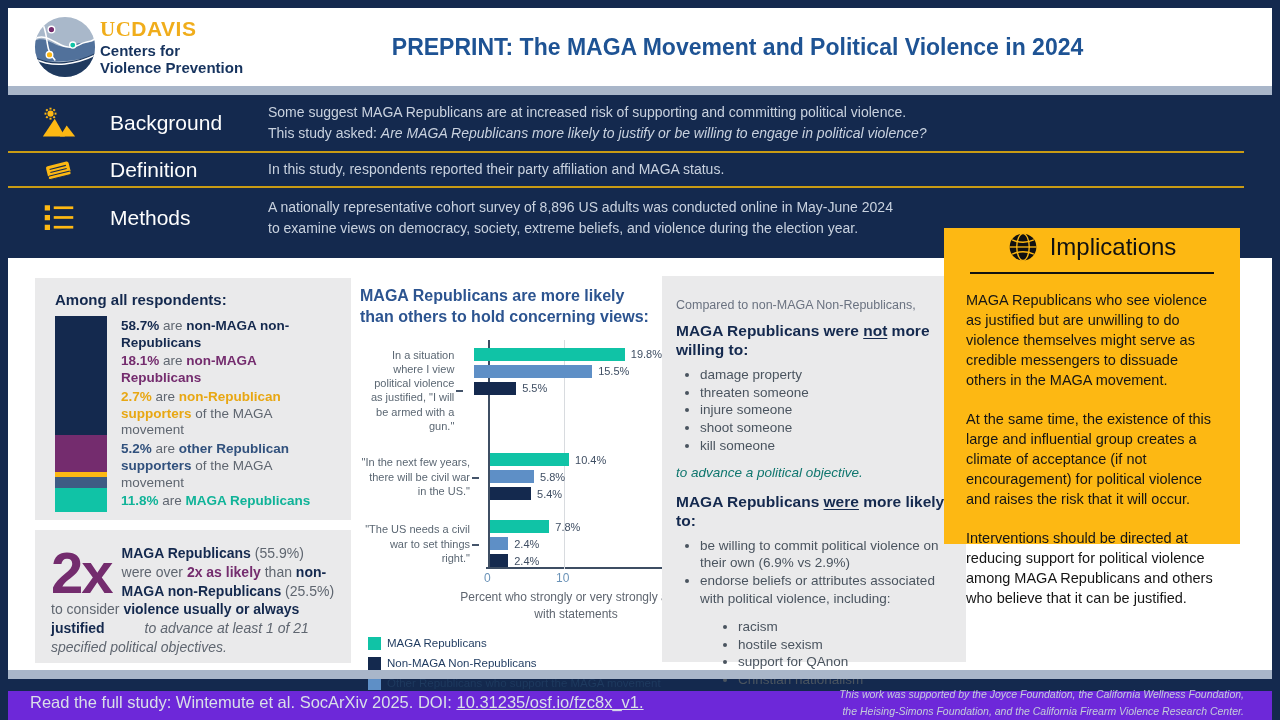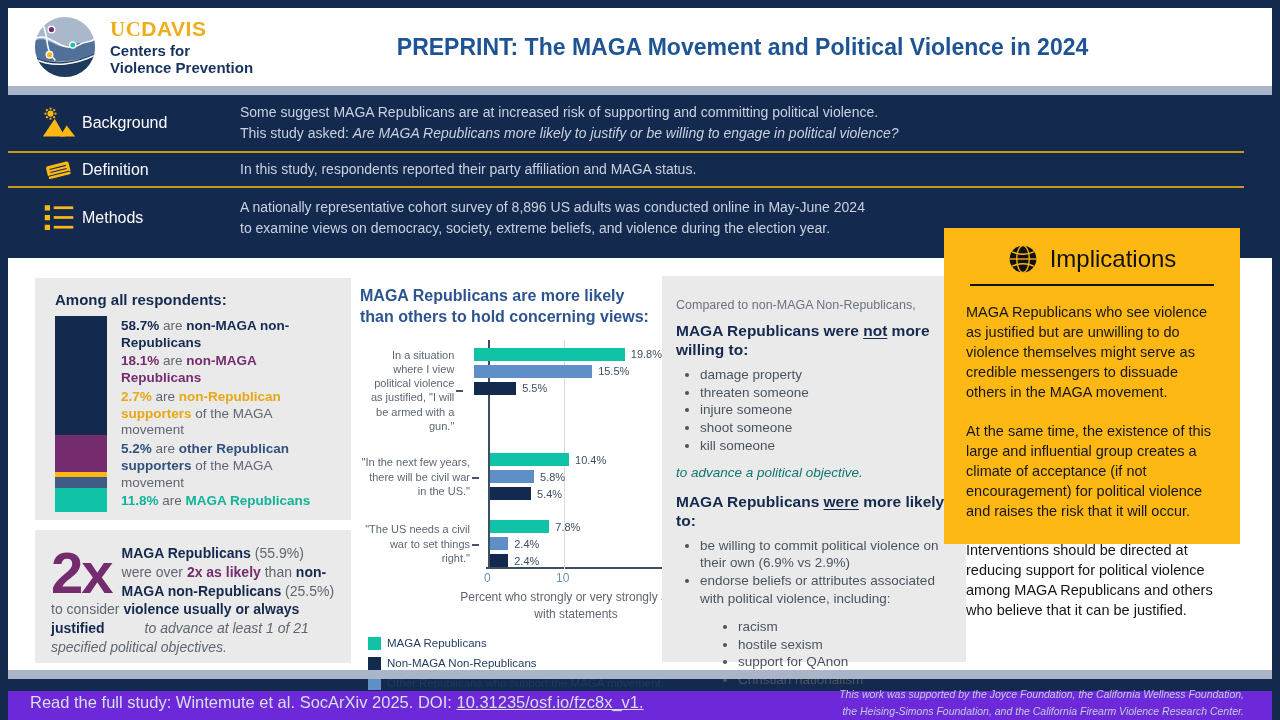--- a/index.html
+++ b/index.html
@@ -3,38 +3,38 @@
 <meta charset="utf-8">
 <style>
   * { margin:0; padding:0; box-sizing:border-box; }
   html,body { width:1280px; height:720px; }
   body { font-family:"Liberation Sans", sans-serif; background:#14294E; position:relative; overflow:hidden; }
 
   .abs { position:absolute; }
 
   
   .header { left:8px; right:8px; top:8px; height:78px; background:#ffffff; display:flex; align-items:center; }
-  .logo-wrap { display:flex; align-items:center; gap:14px; padding-left:26px; }
+  .logo-wrap { display:flex; align-items:center; gap:4px; padding-left:26px; }
   .brand { line-height:1.05; }
   .brand-top { font-size:21px; letter-spacing:.5px; }
   .brand-uc { font-family:"Liberation Serif", serif; font-weight:bold; color:#F0AD1B; }
   .brand-davis { font-weight:800; color:#F0AD1B; }
   .brand-org { font-size:15px; font-weight:bold; color:#16335E; line-height:1.15; margin-top:2px; }
   .page-title { flex:1; text-align:center; font-size:23px; font-weight:bold; color:#1E5394; padding-right:40px; }
 
   .strip { left:8px; right:8px; height:9px; background:#A9B6C9; }
   .strip1 { top:86px; } .strip2 { top:670px; }
 
   
   .band { left:8px; right:8px; top:95px; height:163px; background:#14294E; color:#fff; }
   .band-row { display:flex; align-items:center; padding-left:28px; }
   .band-row-1 { height:56px; } .band-row-2 { height:33px; } .band-row-3 { height:59px; }
   .gold-div { height:2px; background:#C99B14; margin-right:28px; }
   .band-icon { width:46px; display:flex; justify-content:center; }
-  .band-label { width:158px; font-size:16px; font-weight:400; color:#FDFDFD; }
+  .band-label { width:158px; font-size:21px; font-weight:400; color:#FDFDFD;margin-left:28px; }
   .band-text { font-size:14px; color:#C9D2DF; line-height:1.5; }
   .band-text em { font-style:italic; }
 
   
   .content { left:8px; right:8px; top:258px; height:412px; background:#ffffff; }
   .gray-box { background:#EAEAEB; position:absolute; }
 
   
   .boxA { left:27px; top:20px; width:316px; height:242px; padding:13px 20px; }
   .boxA-title { font-size:15px; font-weight:bold; color:#14294E; margin-bottom:8px; }
@@ -76,21 +76,21 @@
   
   .boxC { left:654px; top:18px; width:304px; height:386px; padding:22px 14px; font-size:13.5px; color:#4A545F; }
   .boxC .intro { font-size:12.5px; color:#6A7280; margin-bottom:9px; }
   .boxC h3 { font-size:15.5px; color:#14294E; line-height:1.25; margin-bottom:6px; }
   .boxC h3 u { text-underline-offset:2px; }
   .boxC ul { list-style:disc; margin:0 0 10px 24px; line-height:1.32; }
   .boxC ul.sub { margin-left:62px; margin-top:8px; }
   .boxC .ital { font-style:italic; margin:2px 0 12px 0; color:#0f766e; }
 
   
-  .impl { left:944px; top:228px; width:296px; height:316px; background:#FDB813; padding:16px 22px 0 22px; z-index:5; }
+  .impl { left:944px; top:228px; width:296px; height:316px; background:#FDB813; padding:4px 22px 0 22px; z-index:5; }
   .impl-head { display:flex; align-items:center; justify-content:center; gap:12px; }
   .impl-title { font-size:24px; color:#111111; }
   .impl-hr { height:2px; background:#111111; margin:10px 4px 16px 4px; }
   .impl p { font-size:14.5px; color:#151515; line-height:1.38; margin-bottom:19px; }
 
   
   .footer { left:8px; right:8px; top:679px; bottom:0; background:#6d28d9; display:flex; align-items:center; justify-content:space-between; padding:0 28px 6px 22px;margin-top:12px; }
   .foot-left { font-size:16.5px; color:#D9DFE8; }
   .foot-left a { color:#D9DFE8; text-decoration:underline; cursor:pointer; }
   .foot-right { font-size:10.5px; font-style:italic; color:#C3CCDA; text-align:right; line-height:1.55; }

